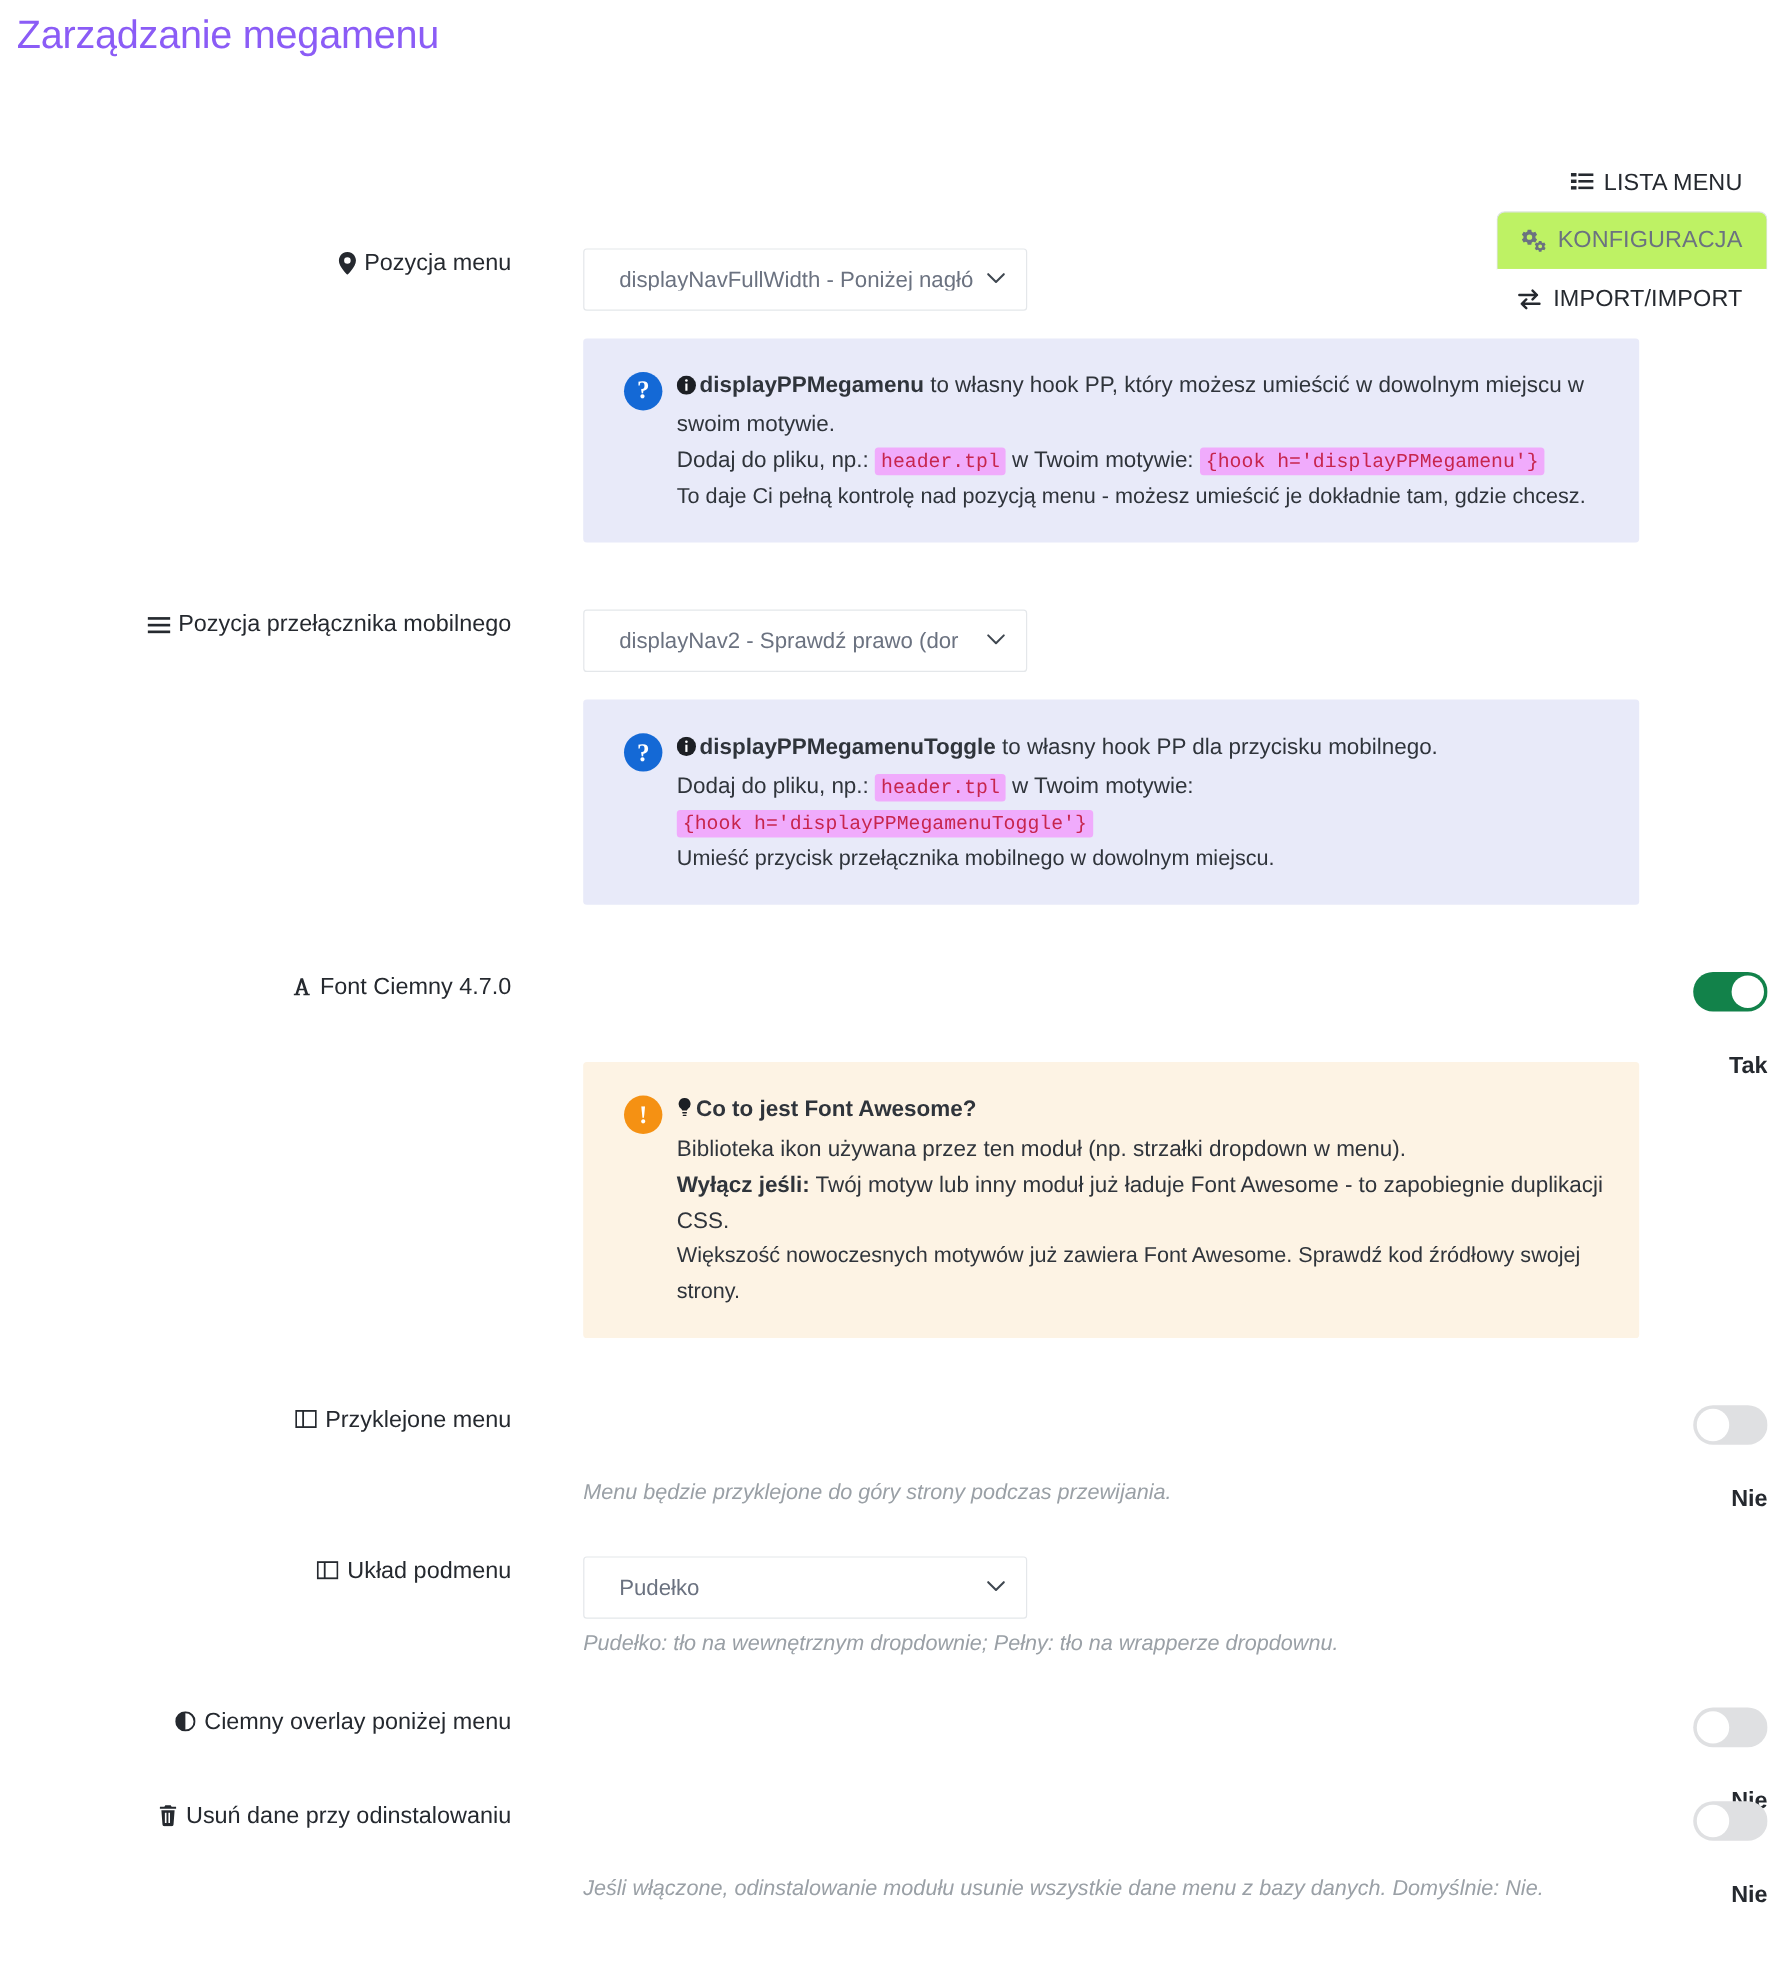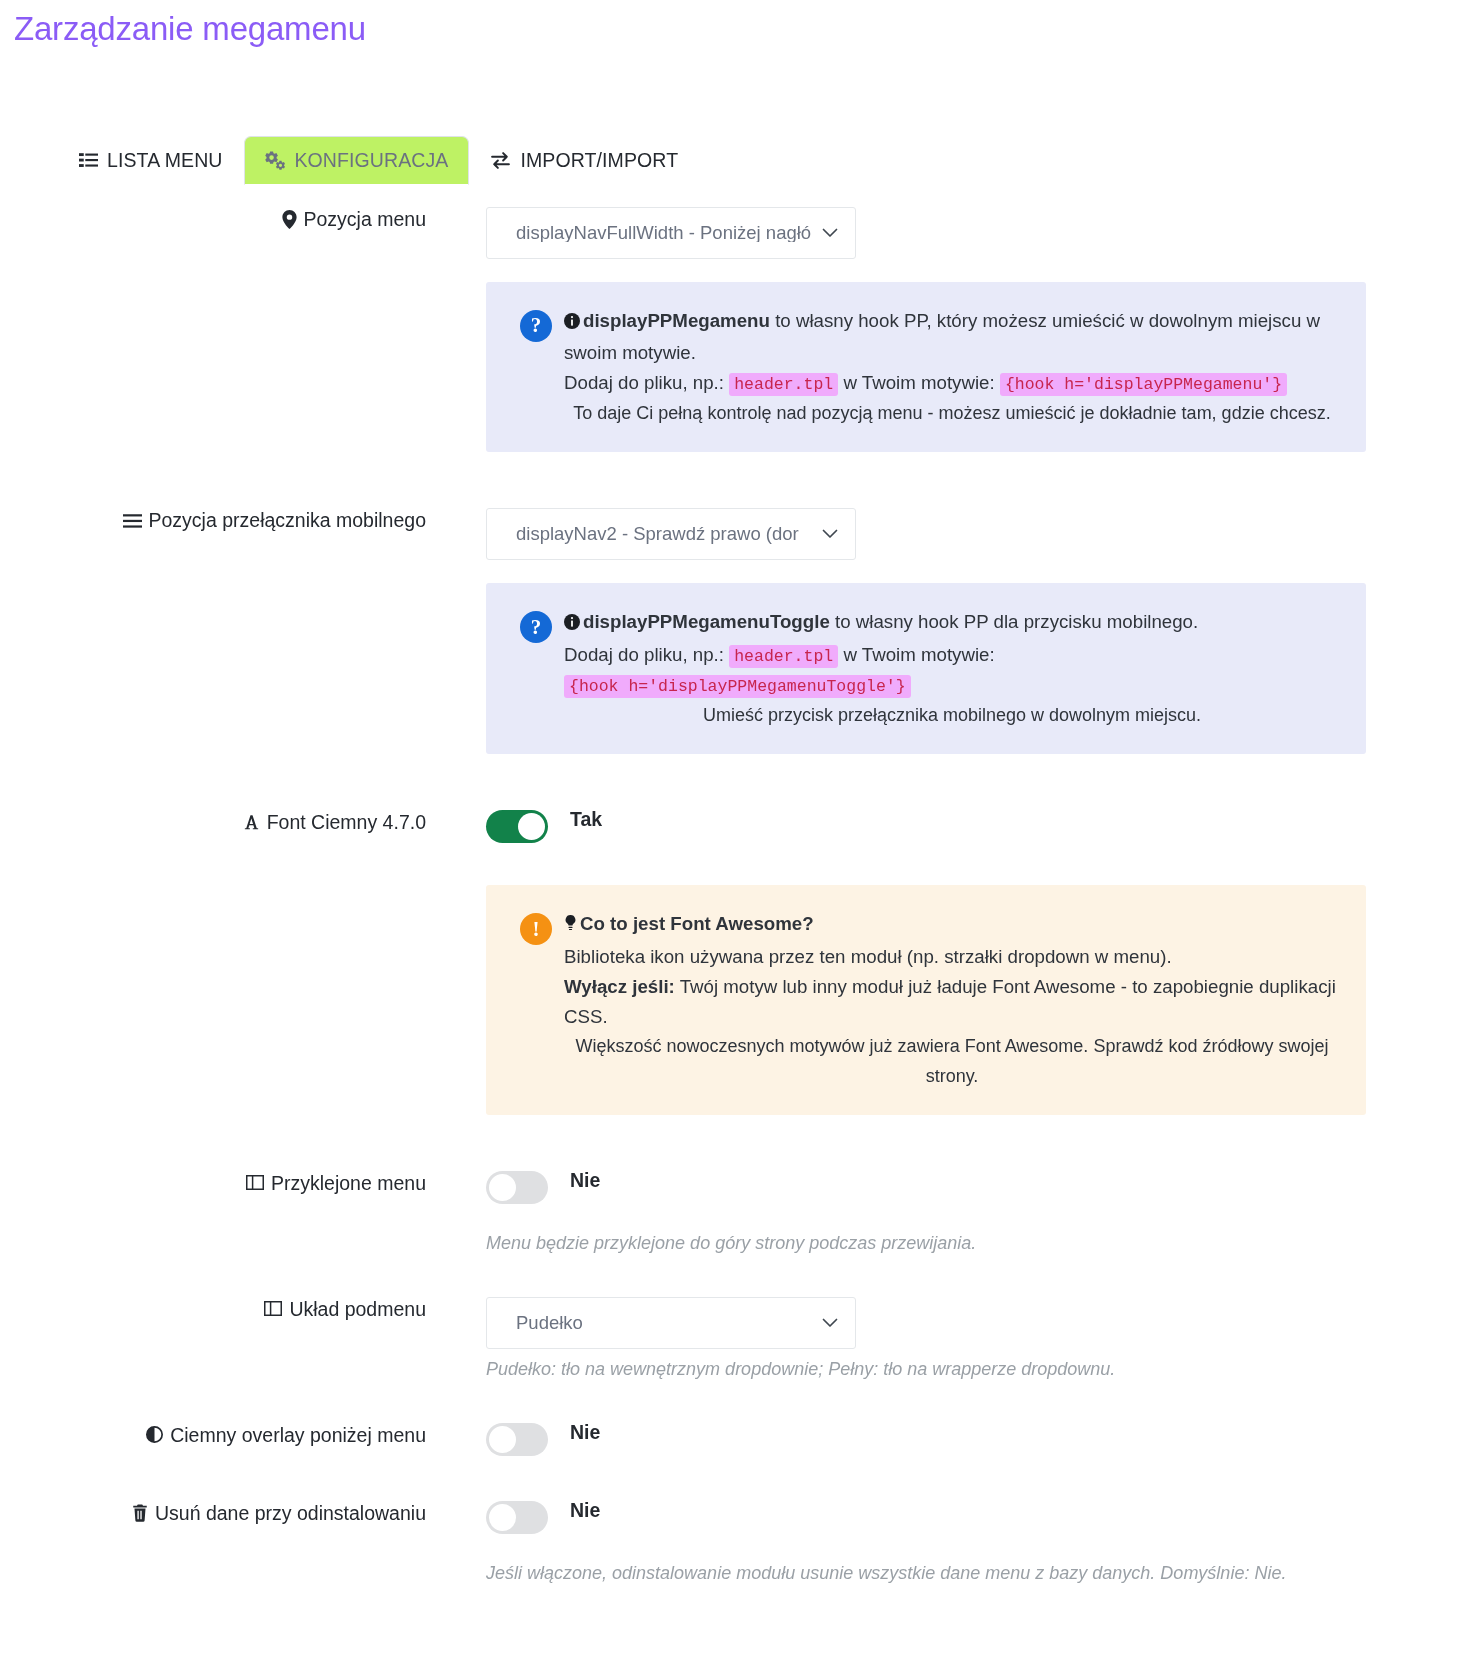--- a/index.html
+++ b/index.html
@@ -27,23 +27,24 @@
     padding: 8px 0 0 14px;
     line-height: 1.3;
     letter-spacing: -0.2px;
   }
 
   
   .tabs {
     display: flex;
     align-items: flex-end;
     margin-top: 78px;
-    padding-left: 58px;
+    padding-left: 24px;
     border-bottom: 0px solid transparent;
     height: 56px;
+    flex-direction: column;
   }
   .tab {
     display: flex;
     align-items: center;
     gap: 9px;
     font-size: 19.5px;
     letter-spacing: 0.1px;
     color: #25292f;
     padding: 13px 20px;
     background: transparent;
@@ -172,28 +173,29 @@
     background: #f0abfc;
     padding: 2px 5px;
     border-radius: 3px;
     white-space: nowrap;
   }
   .info-icon-inline {
     display: inline-block;
     vertical-align: -2px;
     margin-right: 3px;
   }
-  .small-note { font-size: 18px; text-align: center; }
+  .small-note { font-size: 18px; }
 
   
   .switch-wrap {
     display: flex;
-    align-items: flex-start;
-    gap: 22px;
+    align-items: flex-end;
+    gap: 36px;
     height: 52px;
+    flex-direction: column;
   }
   .switch {
     width: 62px;
     height: 33px;
     border-radius: 17px;
     position: relative;
     cursor: pointer;
     flex: 0 0 auto;
   }
   .switch.on { background: #12824a; }

